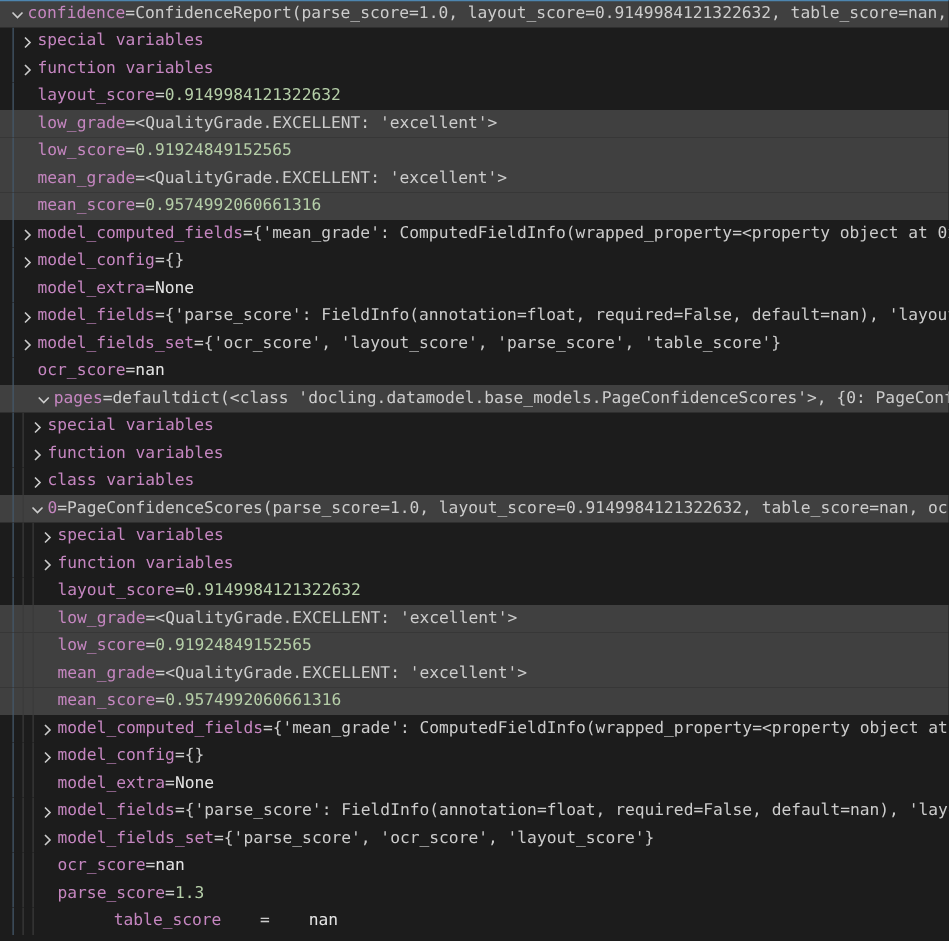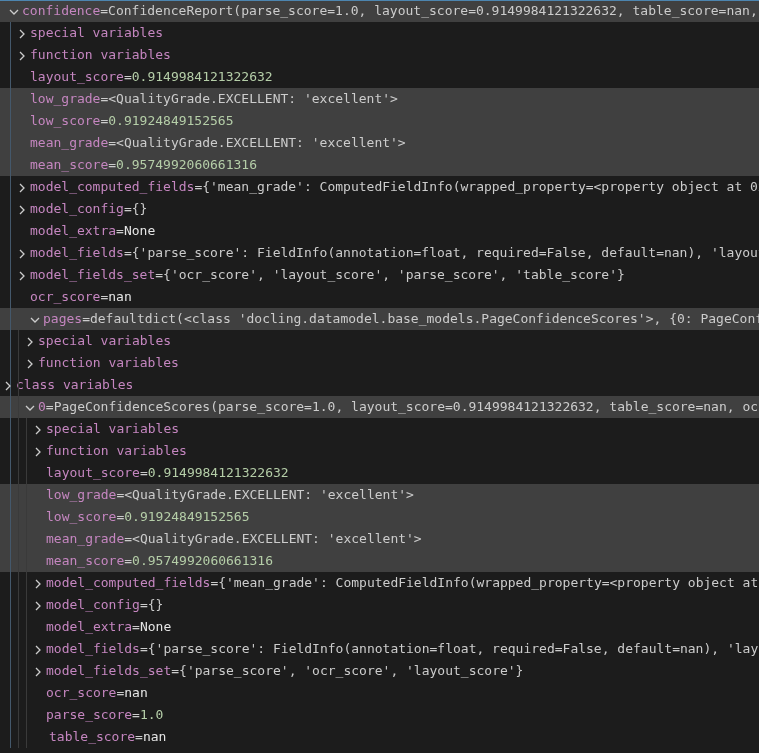--- a/index.html
+++ b/index.html
@@ -175,21 +175,21 @@
     <div class="row" style="padding-left: 22px;">
       <span class="guide lvl0" style="left: 10px;"></span>
       <span class="guide" style="left: 18px;"></span>
       <span class="twisty">
         <svg width="16" height="16" viewBox="0 0 16 16">
           <path d="M6 4l4 4-4 4" fill="none" stroke="#cccccc" stroke-width="1.3"></path>
         </svg>
       </span>
       <span class="vname">function variables</span>
     </div>
-    <div class="row" style="">
+    <div class="row" style="padding-left: 22px;">
       <span class="guide lvl0" style="left: 10px;"></span>
       <span class="guide" style="left: 18px;"></span>
       <span class="twisty">
         <svg width="16" height="16" viewBox="0 0 16 16">
           <path d="M6 4l4 4-4 4" fill="none" stroke="#cccccc" stroke-width="1.3"></path>
         </svg>
       </span>
       <span class="vname">class variables</span>
     </div>
     <div class="row hl" style="padding-left: 22px;">
@@ -341,23 +341,23 @@
       <span class="veq"> = </span>
       <span class="vval muted">nan</span>
     </div>
     <div class="row" style="padding-left: 30px;">
       <span class="guide lvl0" style="left: 10px;"></span>
       <span class="guide" style="left: 18px;"></span>
       <span class="guide" style="left: 26px;"></span>
       <span class="twisty"></span>
       <span class="vname">parse_score</span>
       <span class="veq"> = </span>
-      <span class="vval number">1.0</span>
-    </div>
-    <div class="row" style="padding-left: 33px;">
+      <span class="vval number">1.3</span>
+    </div>
+    <div class="row" style="padding-left: 44px; gap: 31px;">
       <span class="guide lvl0" style="left: 10px;"></span>
       <span class="guide" style="left: 18px;"></span>
       <span class="guide" style="left: 26px;"></span>
       <span class="twisty"></span>
       <span class="vname">table_score</span>
       <span class="veq"> = </span>
       <span class="vval muted">nan</span>
     </div>
   </div>
 

